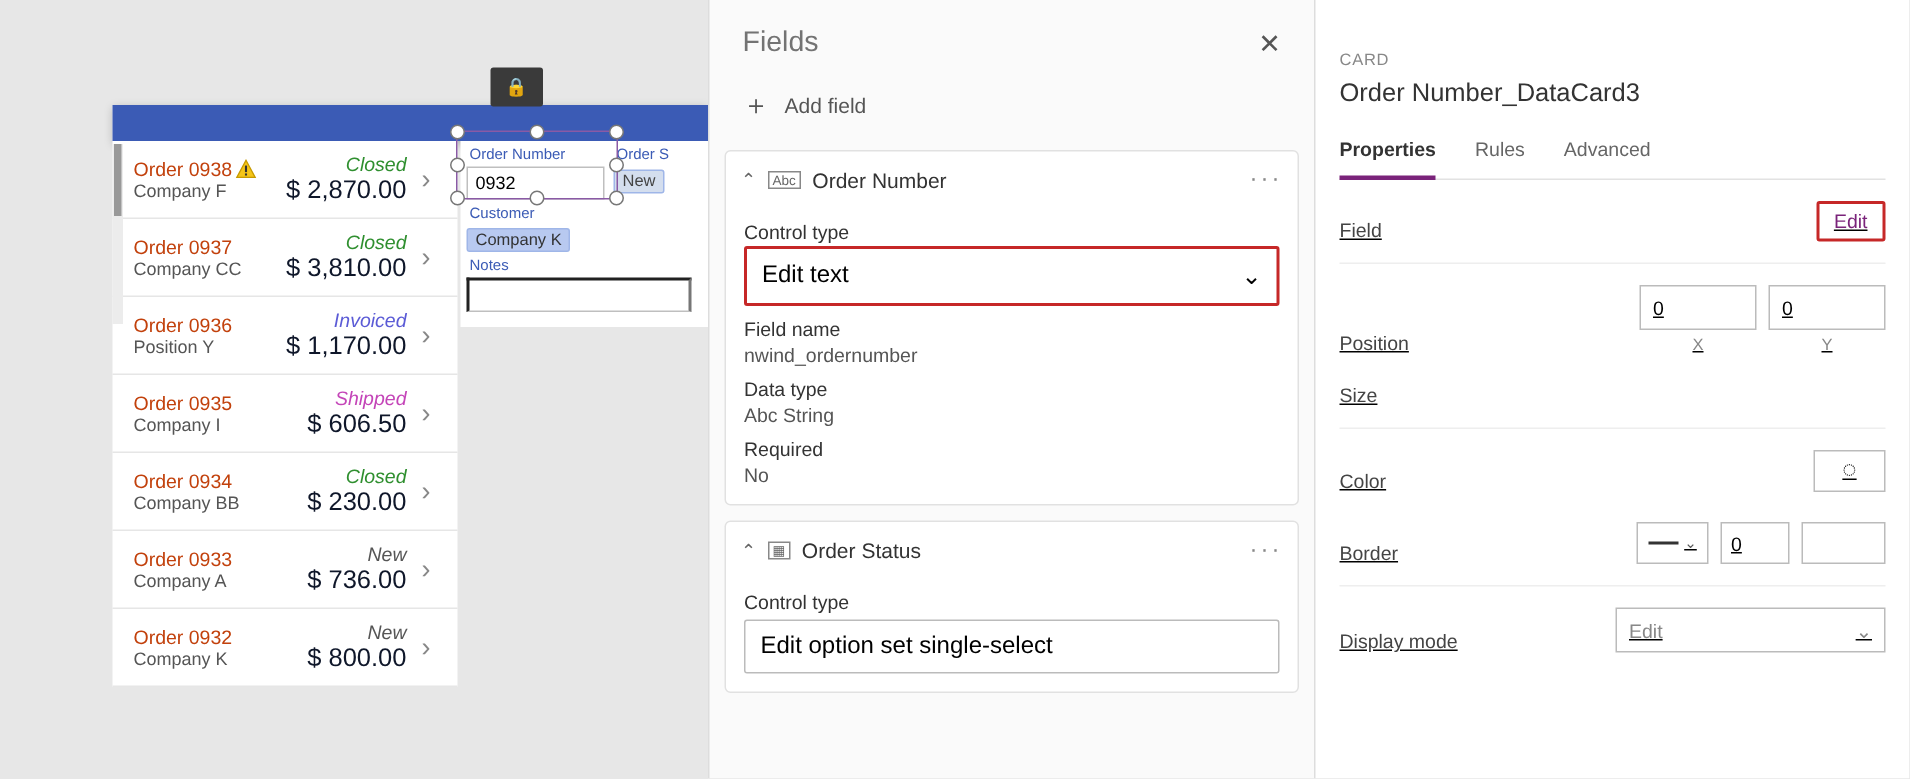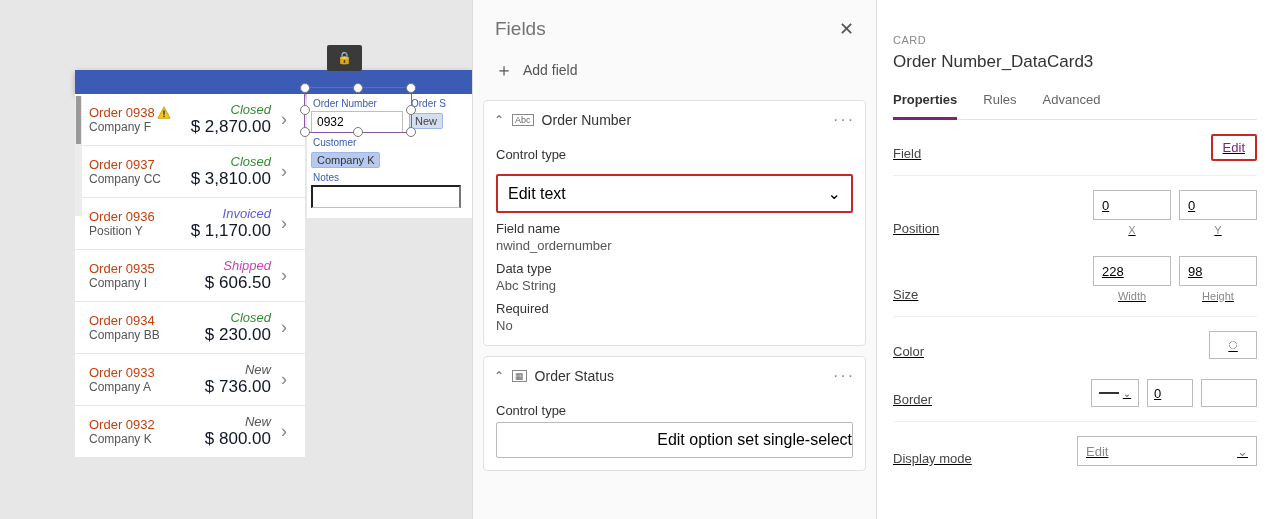--- a/index.html
+++ b/index.html
@@ -56,22 +56,22 @@
 
   .group { margin:0 10px 10px 10px; border:1px solid #e1e1e1; border-radius:4px; background:#fff; }
   .ghd { display:flex; align-items:center; padding:10px 10px; gap:8px; }
   .ghd .exp { font-size:12px; color:#666; transform:rotate(0deg); }
   .ghd .typeicon { border:1px solid #888; font-size:9px; padding:0 2px; color:#666; }
   .ghd .gtitle { flex:1; font-size:14px; color:#333; }
   .ghd .dots { color:#888; letter-spacing:2px; }
   .gbody { padding:0 12px 12px 12px; }
   .propname { font-size:13px; color:#333; margin-top:8px; }
   .propval { font-size:13px; color:#555; margin-top:2px; }
-  .select { border:2px solid #c62828; border-radius:2px; padding:8px 10px; display:flex; justify-content:space-between; align-items:center; margin-top:12px; }
-  .select2 { border:1px solid #bbb; border-radius:2px; padding:8px 0; display:flex; justify-content:flex-end; align-items:center; margin-top:4px; }
+  .select { border:2px solid #c62828; border-radius:2px; padding:8px 10px; display:flex; justify-content:space-between; align-items:center; margin-top:2px; }
+  .select2 { border:1px solid #bbb; border-radius:2px; padding:8px 10px; display:flex; justify-content:flex-start; align-items:center; margin-top:4px; }
 
   
   .proppanel { position:absolute; left:876px; top:0; width:397px; height:519px; background:#fff; border-left:1px solid #ddd; padding:0 16px; }
   .pp-cat { font-size:11px; color:#888; letter-spacing:.5px; padding-top:34px; }
   .pp-title { font-size:17px; color:#333; padding:6px 0 14px 0; }
   .tabs { display:flex; gap:26px; border-bottom:1px solid #e2e2e2; }
   .tab { font-size:13px; color:#666; padding:6px 0 10px 0; }
   .tab.active { color:#333; font-weight:600; border-bottom:3px solid #7a237a; margin-bottom:-1px; }
   .proprow { display:flex; align-items:flex-end; justify-content:space-between; padding:14px 0; border-bottom:1px solid #eee;text-decoration:underline; }
   .proprow.noborder { border-bottom:none; padding-bottom:6px; }
@@ -296,30 +296,20 @@
       </div>
       <div class="numcell">
         <input class="numin" value="0" style="">
         <span class="numlab">Y</span>
       </div>
     </div>
   </div>
 
   <div class="proprow">
     <span class="lab">Size</span>
-    <div class="numpair">
-      <div class="numcell">
-        <input class="numin" value="228" style="">
-        <span class="numlab">Width</span>
-      </div>
-      <div class="numcell">
-        <input class="numin" value="98" style="">
-        <span class="numlab">Height</span>
-      </div>
-    </div>
   </div>
 
   <div class="proprow noborder">
     <span class="lab">Color</span>
     <div class="swatch">
       <span>◌</span>
     </div>
   </div>
 
   <div class="proprow">

